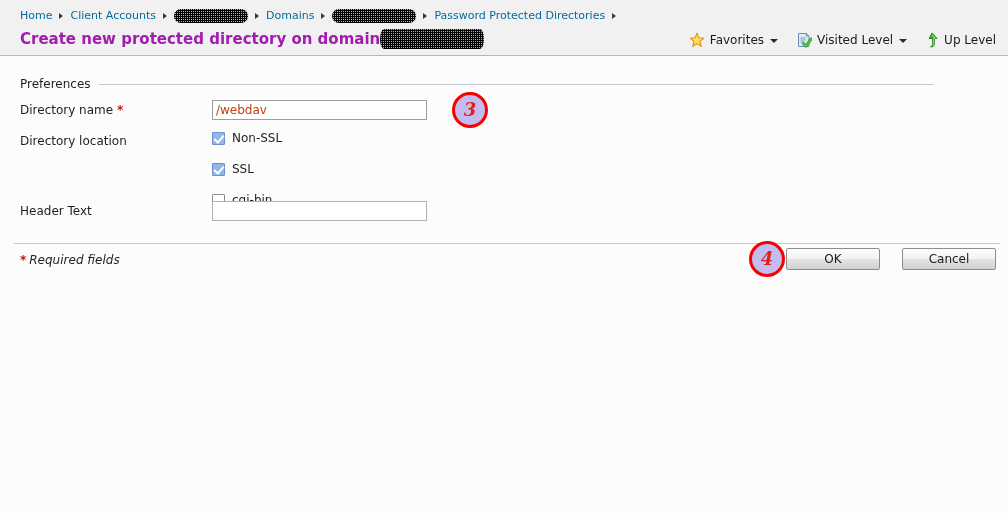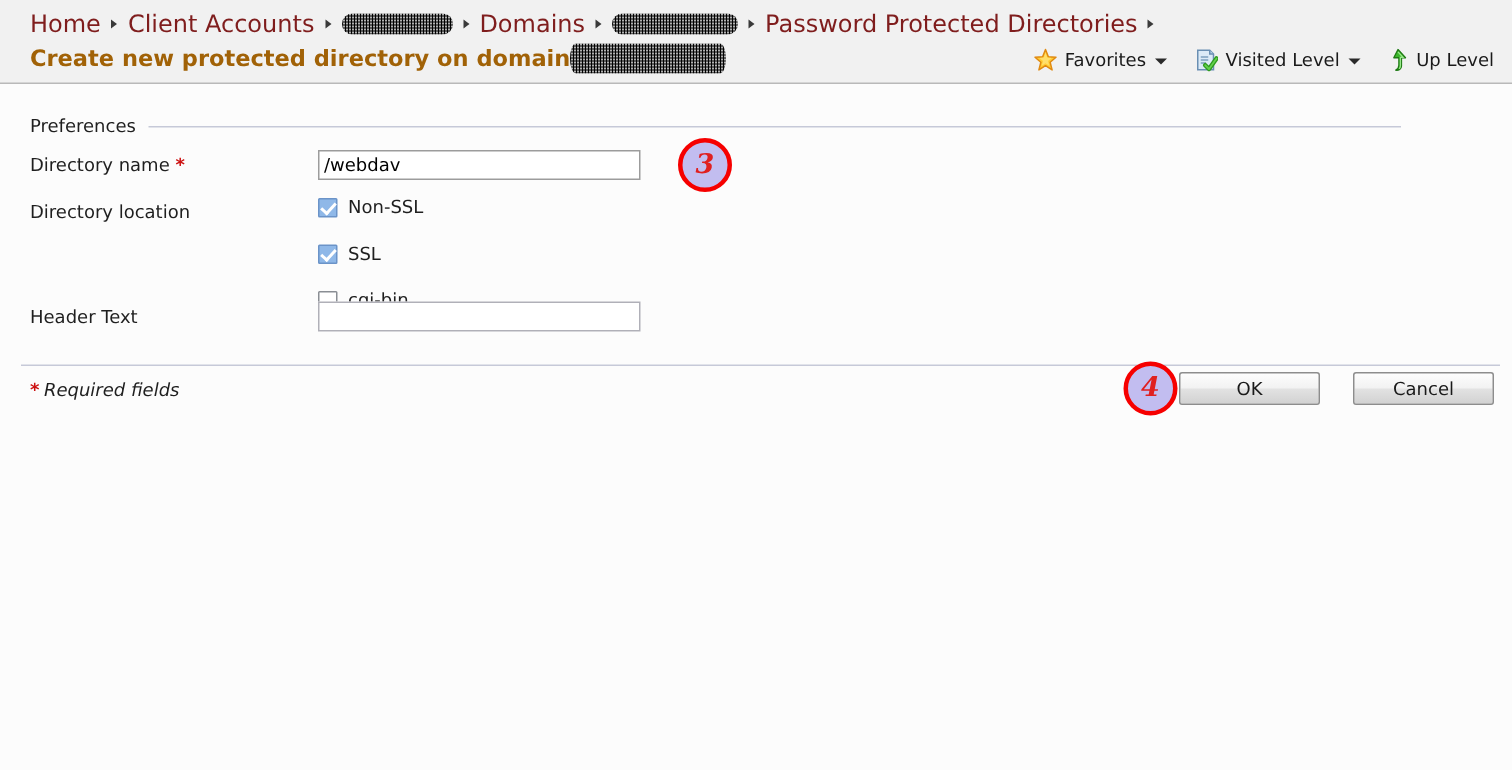--- a/index.html
+++ b/index.html
@@ -32,22 +32,22 @@
   
   .breadcrumb {
     position: absolute;
     left: 20px; top: 8px;
     height: 16px;
     display: flex;
     align-items: center;
     white-space: nowrap;
   }
   .crumb {
-    font-size: 16px;
-    color: #7f1d1d;
+    font-size: 11px;
+    color: #0369a1;
     line-height: 16px;
   }
   .crumb-sep {
     display: inline-block;
     margin: 0 7px;
     width: 0; height: 0;
     border-left: 4px solid #3a3a3a;
     border-top: 3.5px solid transparent;
     border-bottom: 3.5px solid transparent;
   }
@@ -65,21 +65,21 @@
   .redact.r1 { width: 74px; }
   .redact.r2 { width: 84px; }
   .redact.r3 { width: 104px; height: 20px; border-radius: 4px/10px; }
 
   
   .page-title {
     position: absolute;
     left: 20px; top: 29px;
     font-size: 15px;
     font-weight: bold;
-    color: #a16207;
+    color: #a21caf;
     line-height: 20px;
     display: flex;
     align-items: center;
     white-space: nowrap;
   }
 
   
   .header-tools {
     position: absolute;
     right: 12px; top: 30px;
@@ -163,21 +163,21 @@
   .field-control { position: relative; }
 
   input.text-input {
     width: 215px;
     height: 20px;
     box-sizing: border-box;
     border: 1px solid #9c9c9c;
     background: #ffffff;
     font-family: "DejaVu Sans", "Liberation Sans", sans-serif;
     font-size: 12px;
-    color: #000000;
+    color: #c2410c;
     padding: 1px 3px;
     outline: none;
   }
   input.text-input.focused {
     border: 1px solid #b0b0b8;
   }
 
   
   .check-group { display: flex; flex-direction: column; gap: 17px; }
   .check-item { display: flex; align-items: center; gap: 7px; cursor: pointer; }

